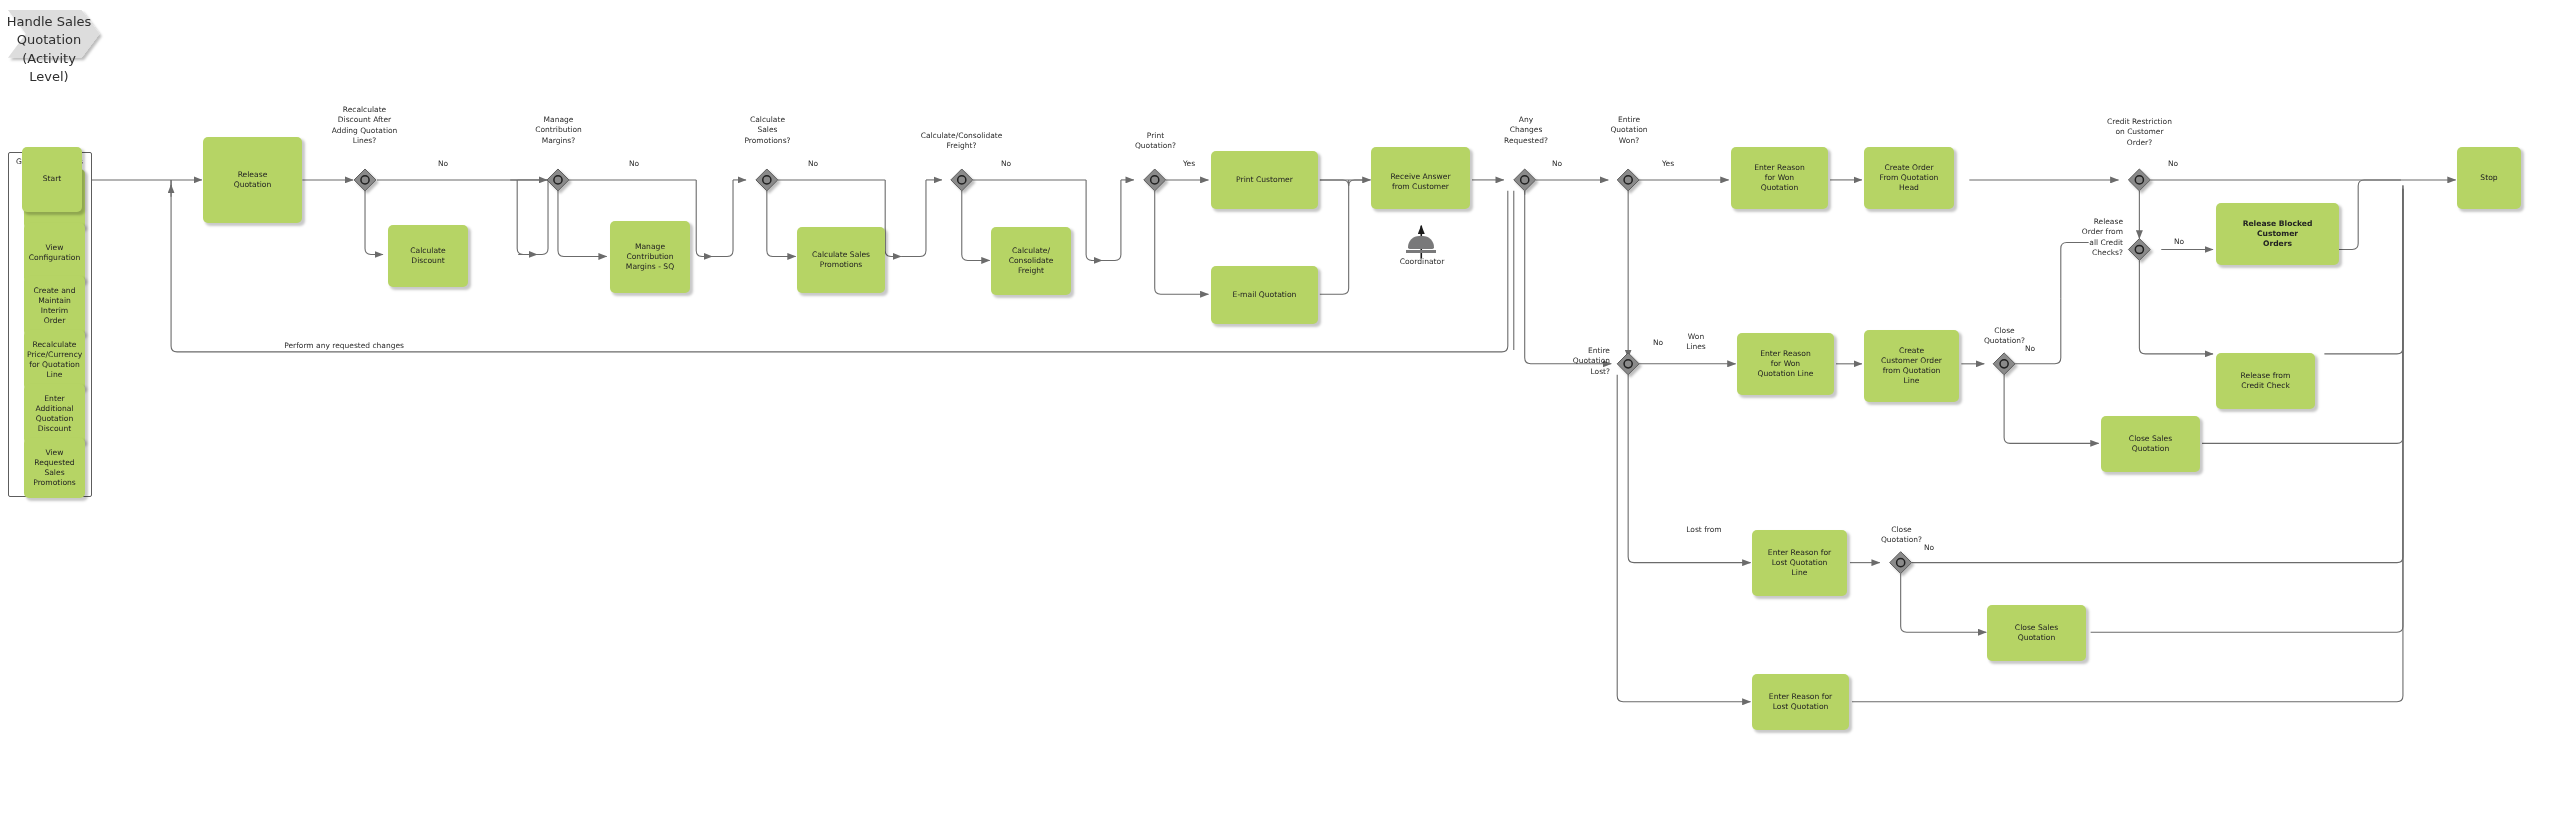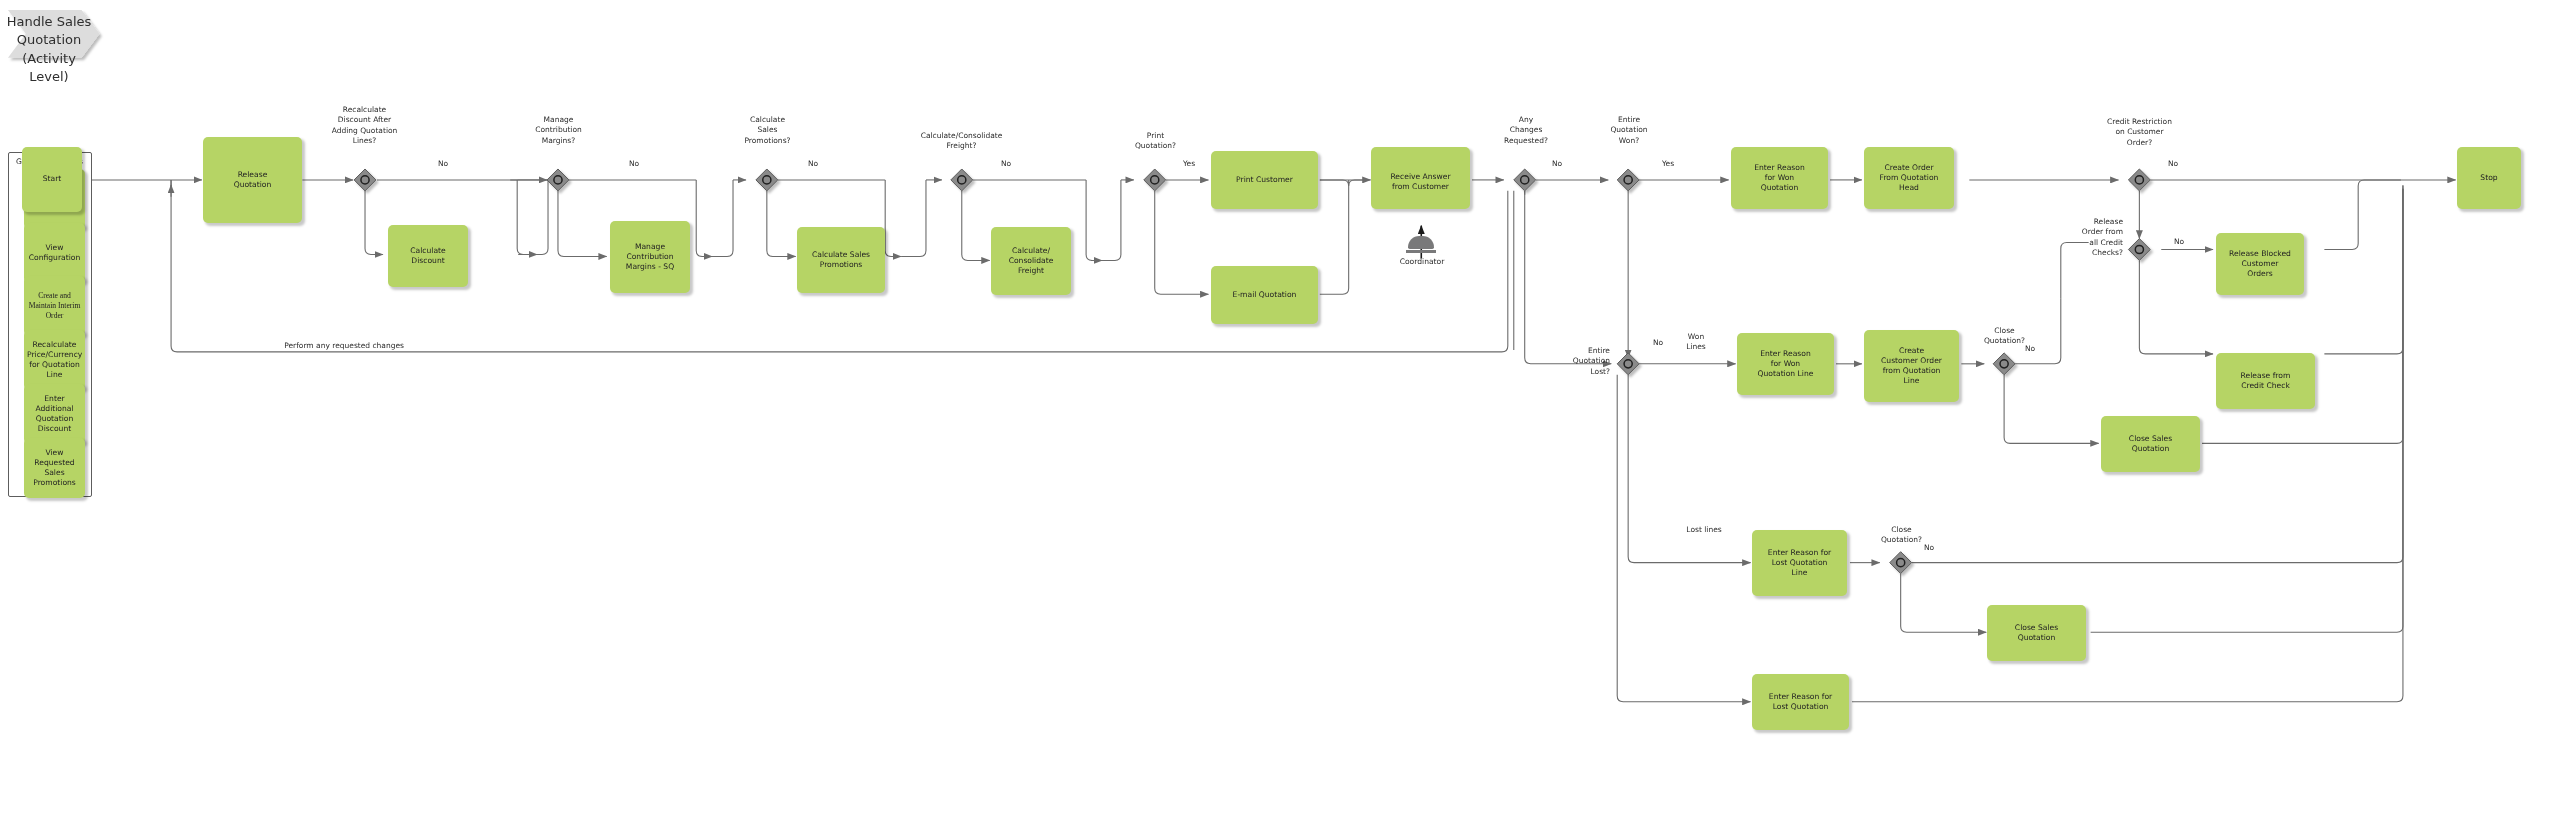--- a/index.html
+++ b/index.html
@@ -218,21 +218,21 @@
   <div class="panel-title">General Activities</div>
 
   <div class="node" style="left:24px;top:169px;width:61px;height:60px;">
     <span style="white-space: pre-line;">Cancel
 Quotation</span>
     </div>
   <div class="node" style="left:24px;top:223px;width:61px;height:60px;">
     <span style="white-space: pre-line;">View
 Configuration</span>
     </div>
-  <div class="node" style="left:24px;top:276px;width:61px;height:60px;font-family:Liberation Serif, serif;">
+  <div class="node" style="left:24px;top:276px;width:61px;height:60px;">
     <span style="white-space: pre-line;">Create and
 Maintain Interim
 Order</span>
     </div>
   <div class="node" style="left:24px;top:330px;width:61px;height:60px;">
     <span style="white-space: pre-line;">Recalculate
 Price/Currency
 for Quotation
 Line</span>
     </div>
@@ -295,21 +295,21 @@
 for Won
 Quotation</span>
     </div>
 
   <div class="node" style="left:1864px;top:147px;width:90px;height:62px;">
     <span style="white-space: pre-line;">Create Order
 From Quotation
 Head</span>
     </div>
 
-  <div class="node" style="left:2216px;top:233px;width:88px;height:62px;">
+  <div class="node" style="left:2216px;top:203px;width:123px;height:62px;font-weight:bold;">
     <span style="white-space: pre-line;">Release Blocked
 Customer
 Orders</span>
     </div>
 
   <div class="node" style="left:2216px;top:326px;width:99px;height:56px;margin-top:27px;">
     <span style="white-space: pre-line;">Release from
 Credit Check</span>
     </div>
 
@@ -389,21 +389,21 @@
   <div class="lbl" style="left:426px;top:159px;width:34px;">No</div>
   <div class="lbl" style="left:617px;top:159px;width:34px;">No</div>
   <div class="lbl" style="left:796px;top:159px;width:34px;">No</div>
   <div class="lbl" style="left:989px;top:159px;width:34px;">No</div>
   <div class="lbl" style="left:1172px;top:159px;width:34px;">Yes</div>
   <div class="lbl" style="left:1540px;top:159px;width:34px;">No</div>
   <div class="lbl" style="left:1651px;top:159px;width:34px;">Yes</div>
   <div class="lbl" style="left:1643px;top:338px;width:30px;">No</div>
   <div class="lbl" style="left: 1673px; top: 332px; width: 46px; white-space: pre-line;">Won
 Lines</div>
-  <div class="lbl" style="left:1675px;top:525px;width:58px;">Lost lines</div>
+  <div class="lbl" style="left:1675px;top:525px;width:58px;">Lost from</div>
   <div class="lbl" style="left:2156px;top:159px;width:34px;">No</div>
   <div class="lbl" style="left:2162px;top:237px;width:34px;">No</div>
   <div class="lbl" style="left:2013px;top:344px;width:34px;">No</div>
   <div class="lbl" style="left:1912px;top:543px;width:34px;">No</div>
   <div class="lbl" style="left:205px;top:341px;width:199px;text-align:right;">Perform any requested changes</div>
 
   <div class="actor-cap" style="left:1408px;top:236px;"></div>
   <div class="actor-base" style="left:1406px;top:250px;"></div>
   <div class="actor-lbl" style="left:1380px;top:257px;width:84px;">Coordinator</div>
 

